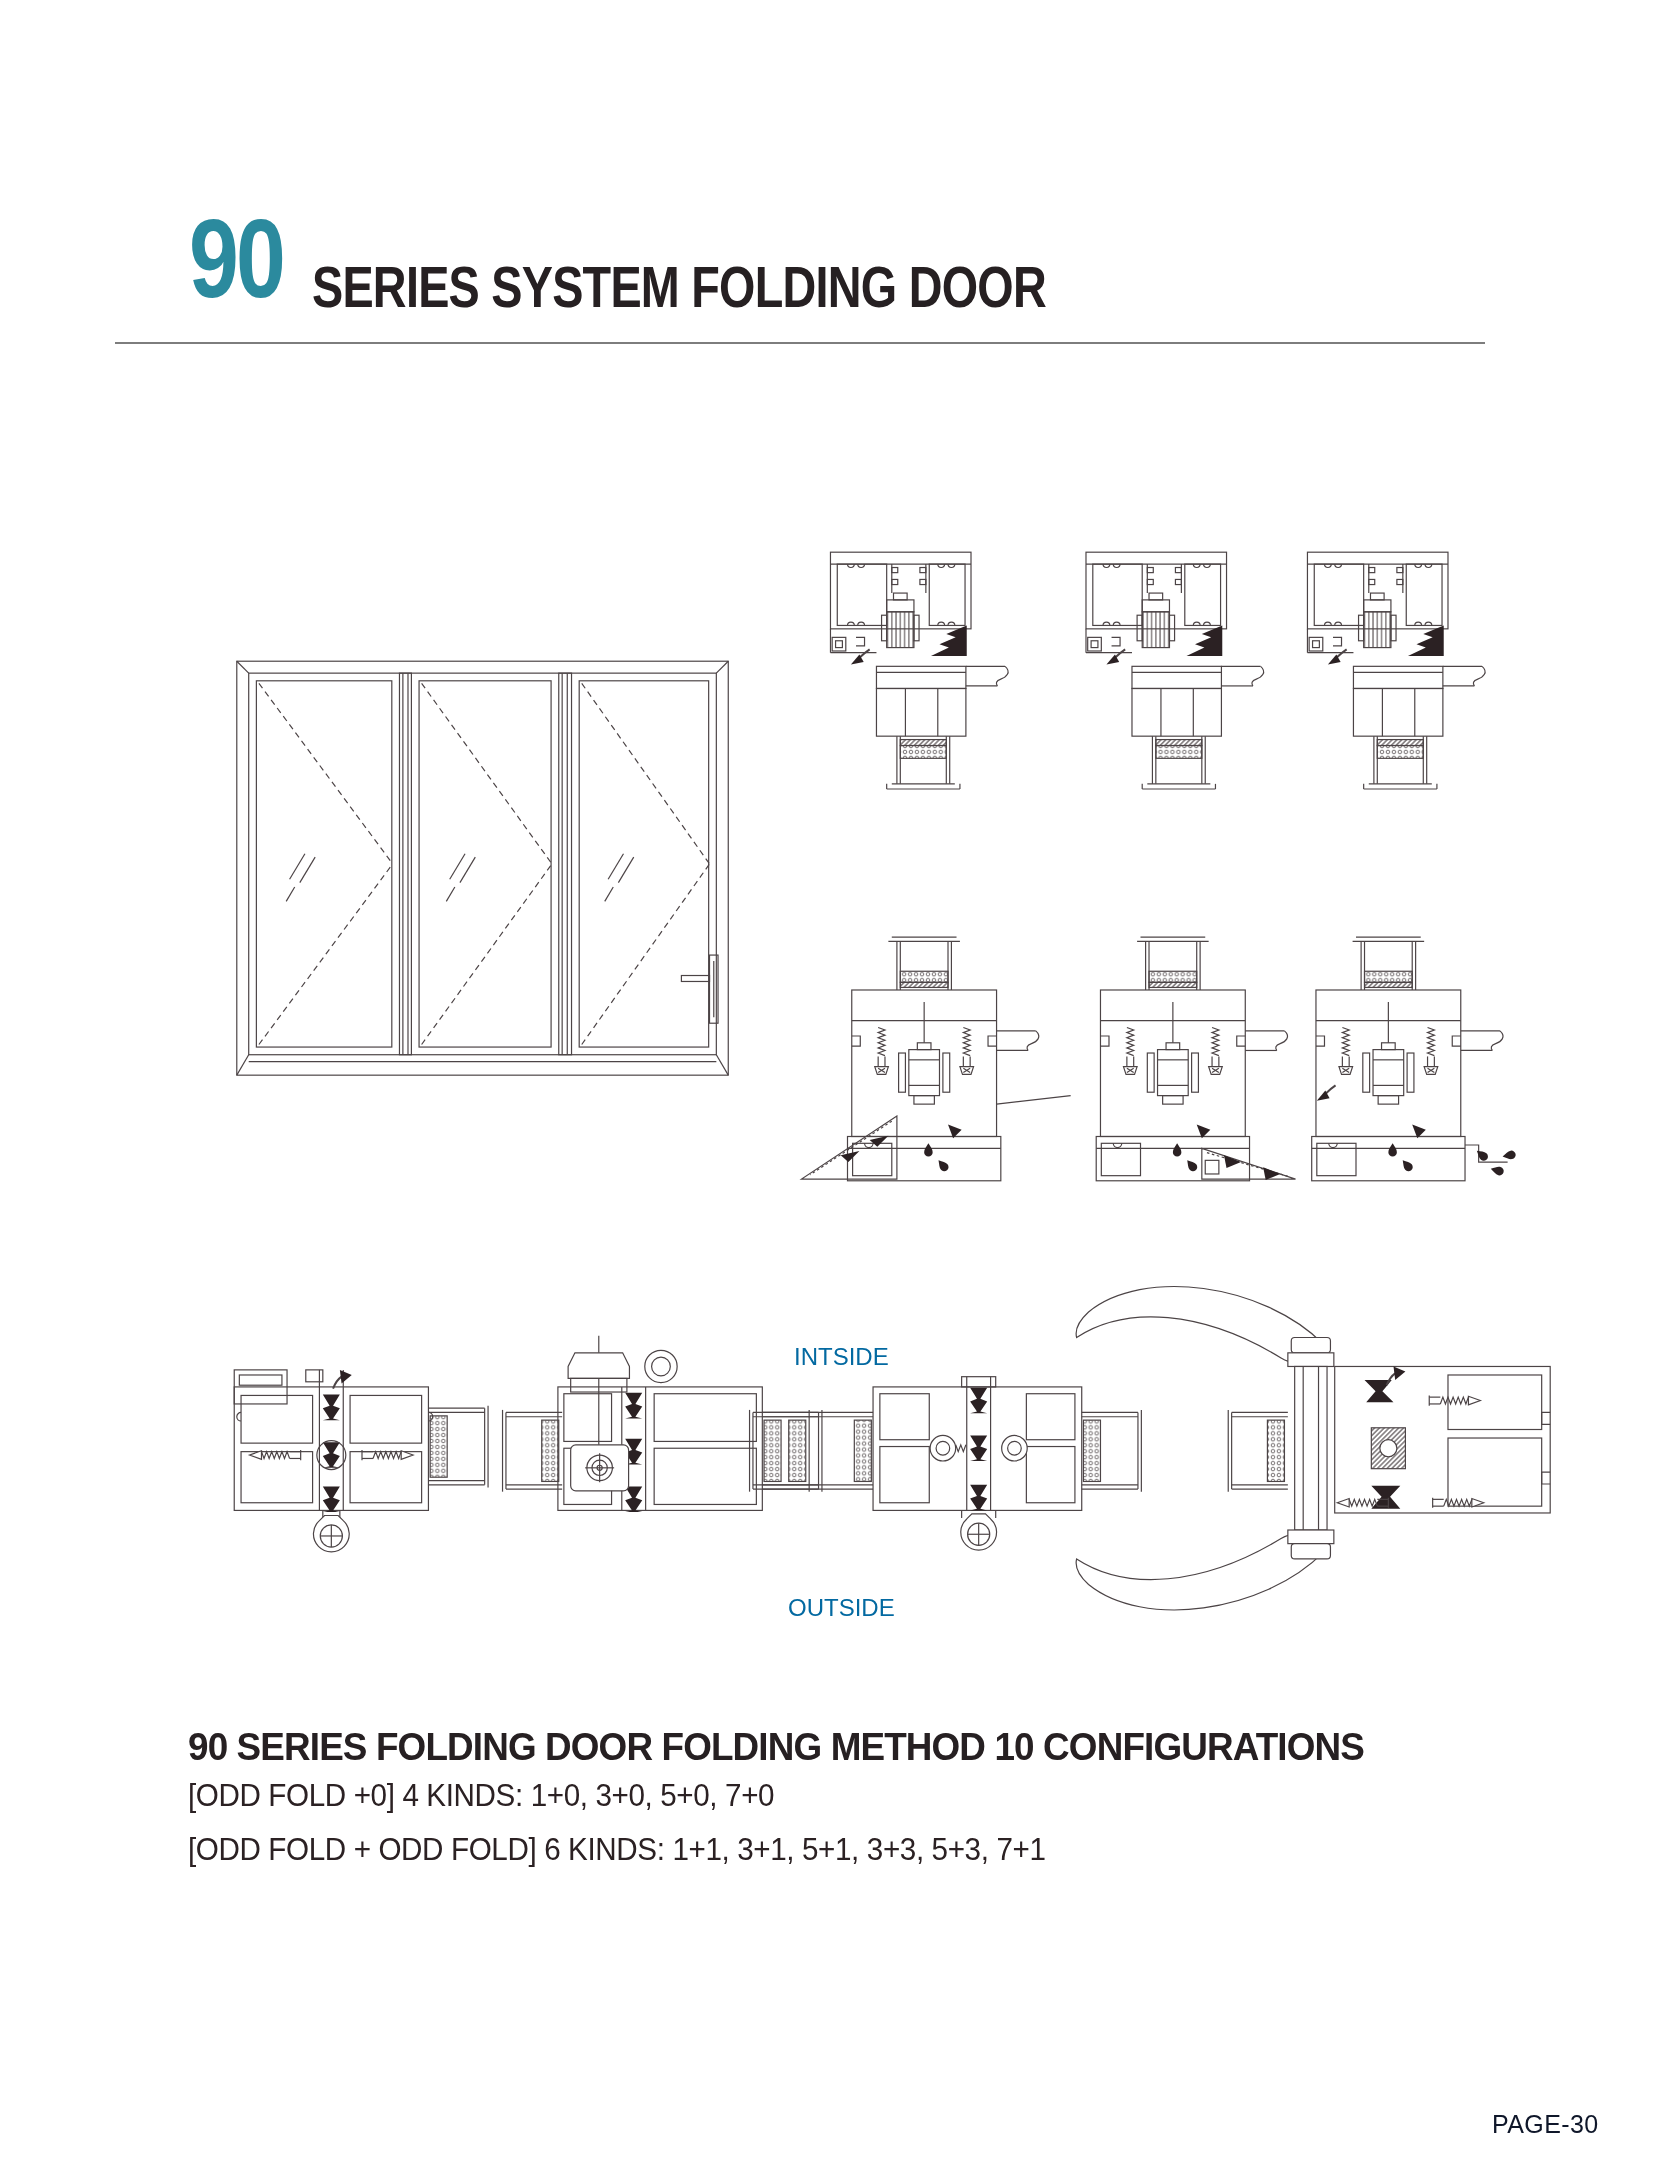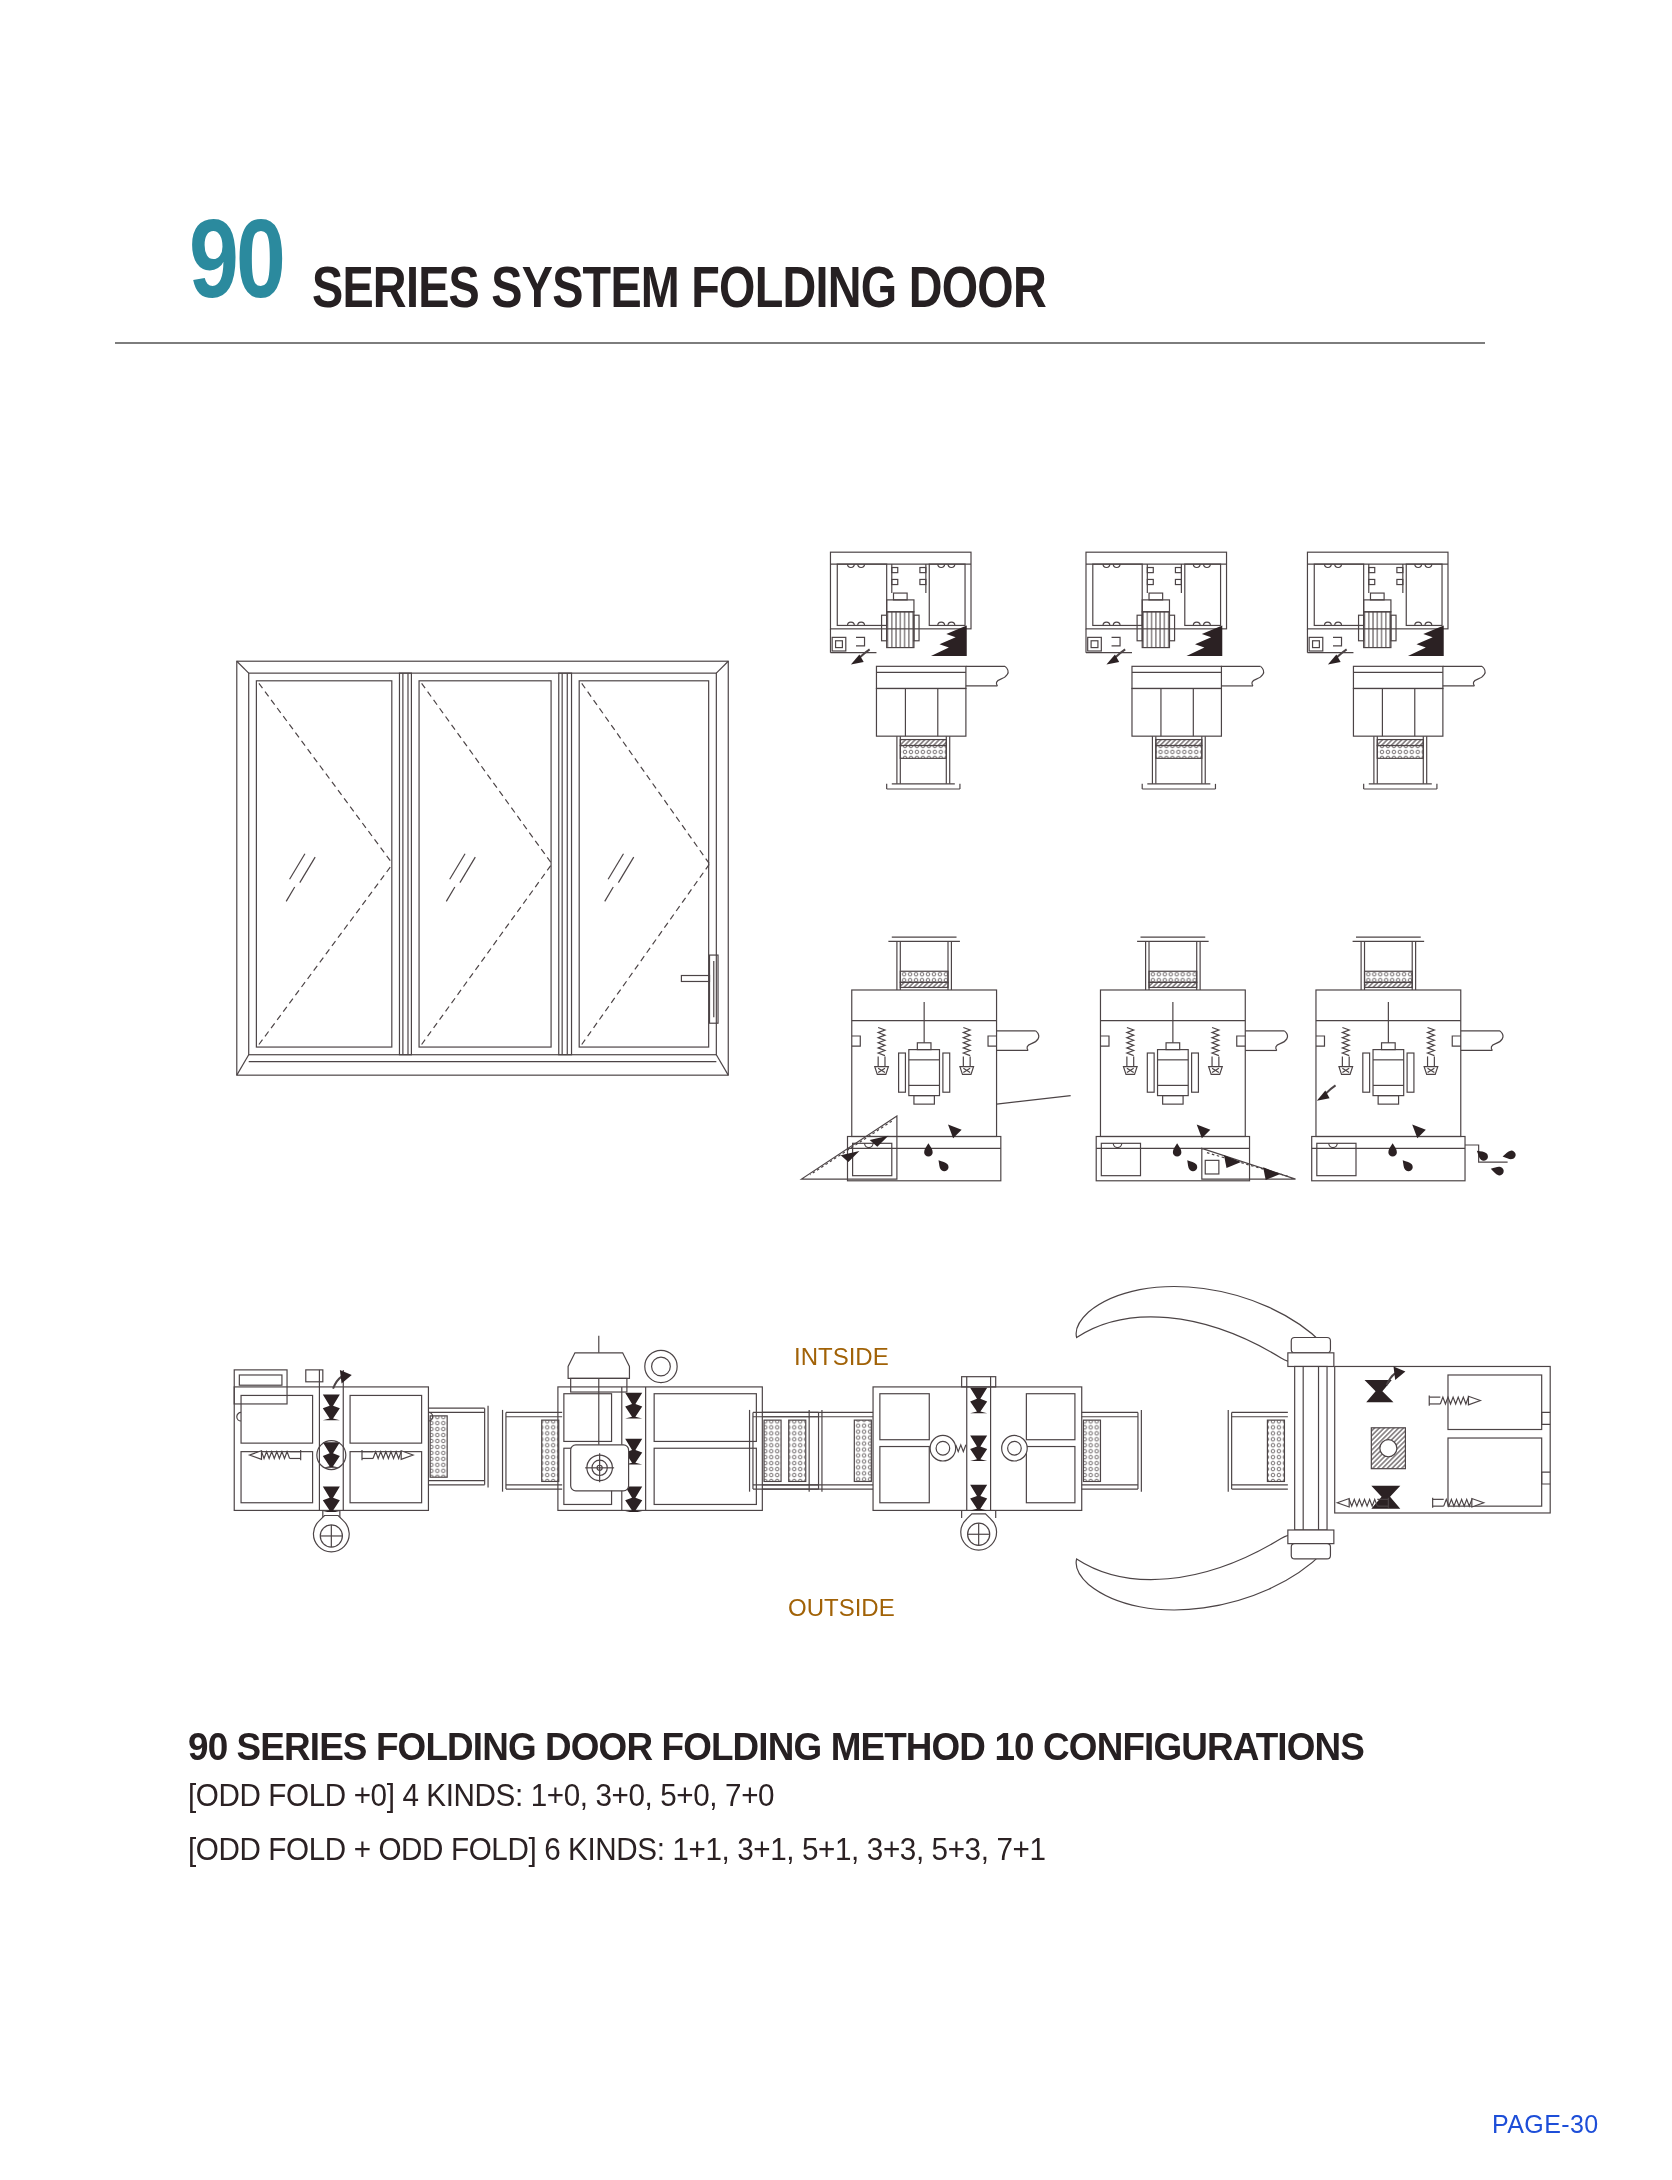--- a/index.html
+++ b/index.html
@@ -13,36 +13,36 @@
     color:#2b8a9e;transform:scaleX(0.80);transform-origin:left top;letter-spacing:-3.4px;
   }
   #series-title{
     left:312px;top:259px;font-size:57px;font-weight:bold;line-height:1;
     color:#262022;transform:scaleX(0.82);transform-origin:left top;letter-spacing:-0.9px;
   }
   #title-rule{
     left:115px;top:342px;width:1370px;height:1.7px;background:#7d7d7d;
   }
   #label-inside,#label-outside{
-    font-size:24px;color:#a16207;letter-spacing:0px;
+    font-size:24px;color:#0369a1;letter-spacing:0px;
   }
   #label-inside{left:794px;top:1343px;}
   #label-outside{left:788px;top:1565px;margin-top:29px;}
   #config-heading{
     left:188px;top:1726px;font-size:38px;font-weight:bold;letter-spacing:-0.9px;
     transform:scaleX(0.97);transform-origin:left top;color:#262022;
   }
   .config-line{
     left:188px;font-size:31.5px;letter-spacing:-0.4px;color:#2b2123;
     transform:scaleX(0.94);transform-origin:left top;
   }
   #config-line-1{top:1777px;}
   #config-line-2{top:1831px;}
   #page-number{
-    left:1492px;top:2110px;font-size:25px;color:#1d4ed8;letter-spacing:0.4px;
+    left:1492px;top:2110px;font-size:25px;color:#0f172a;letter-spacing:0.4px;
   }
   #drawing-canvas{position:absolute;left:0;top:0;}
 </style>
 </head>
 <body>
 
 <div class="abs" id="series-number">90</div>
 <div class="abs" id="series-title">SERIES SYSTEM FOLDING DOOR</div>
 <div class="abs" id="title-rule"></div>
 

